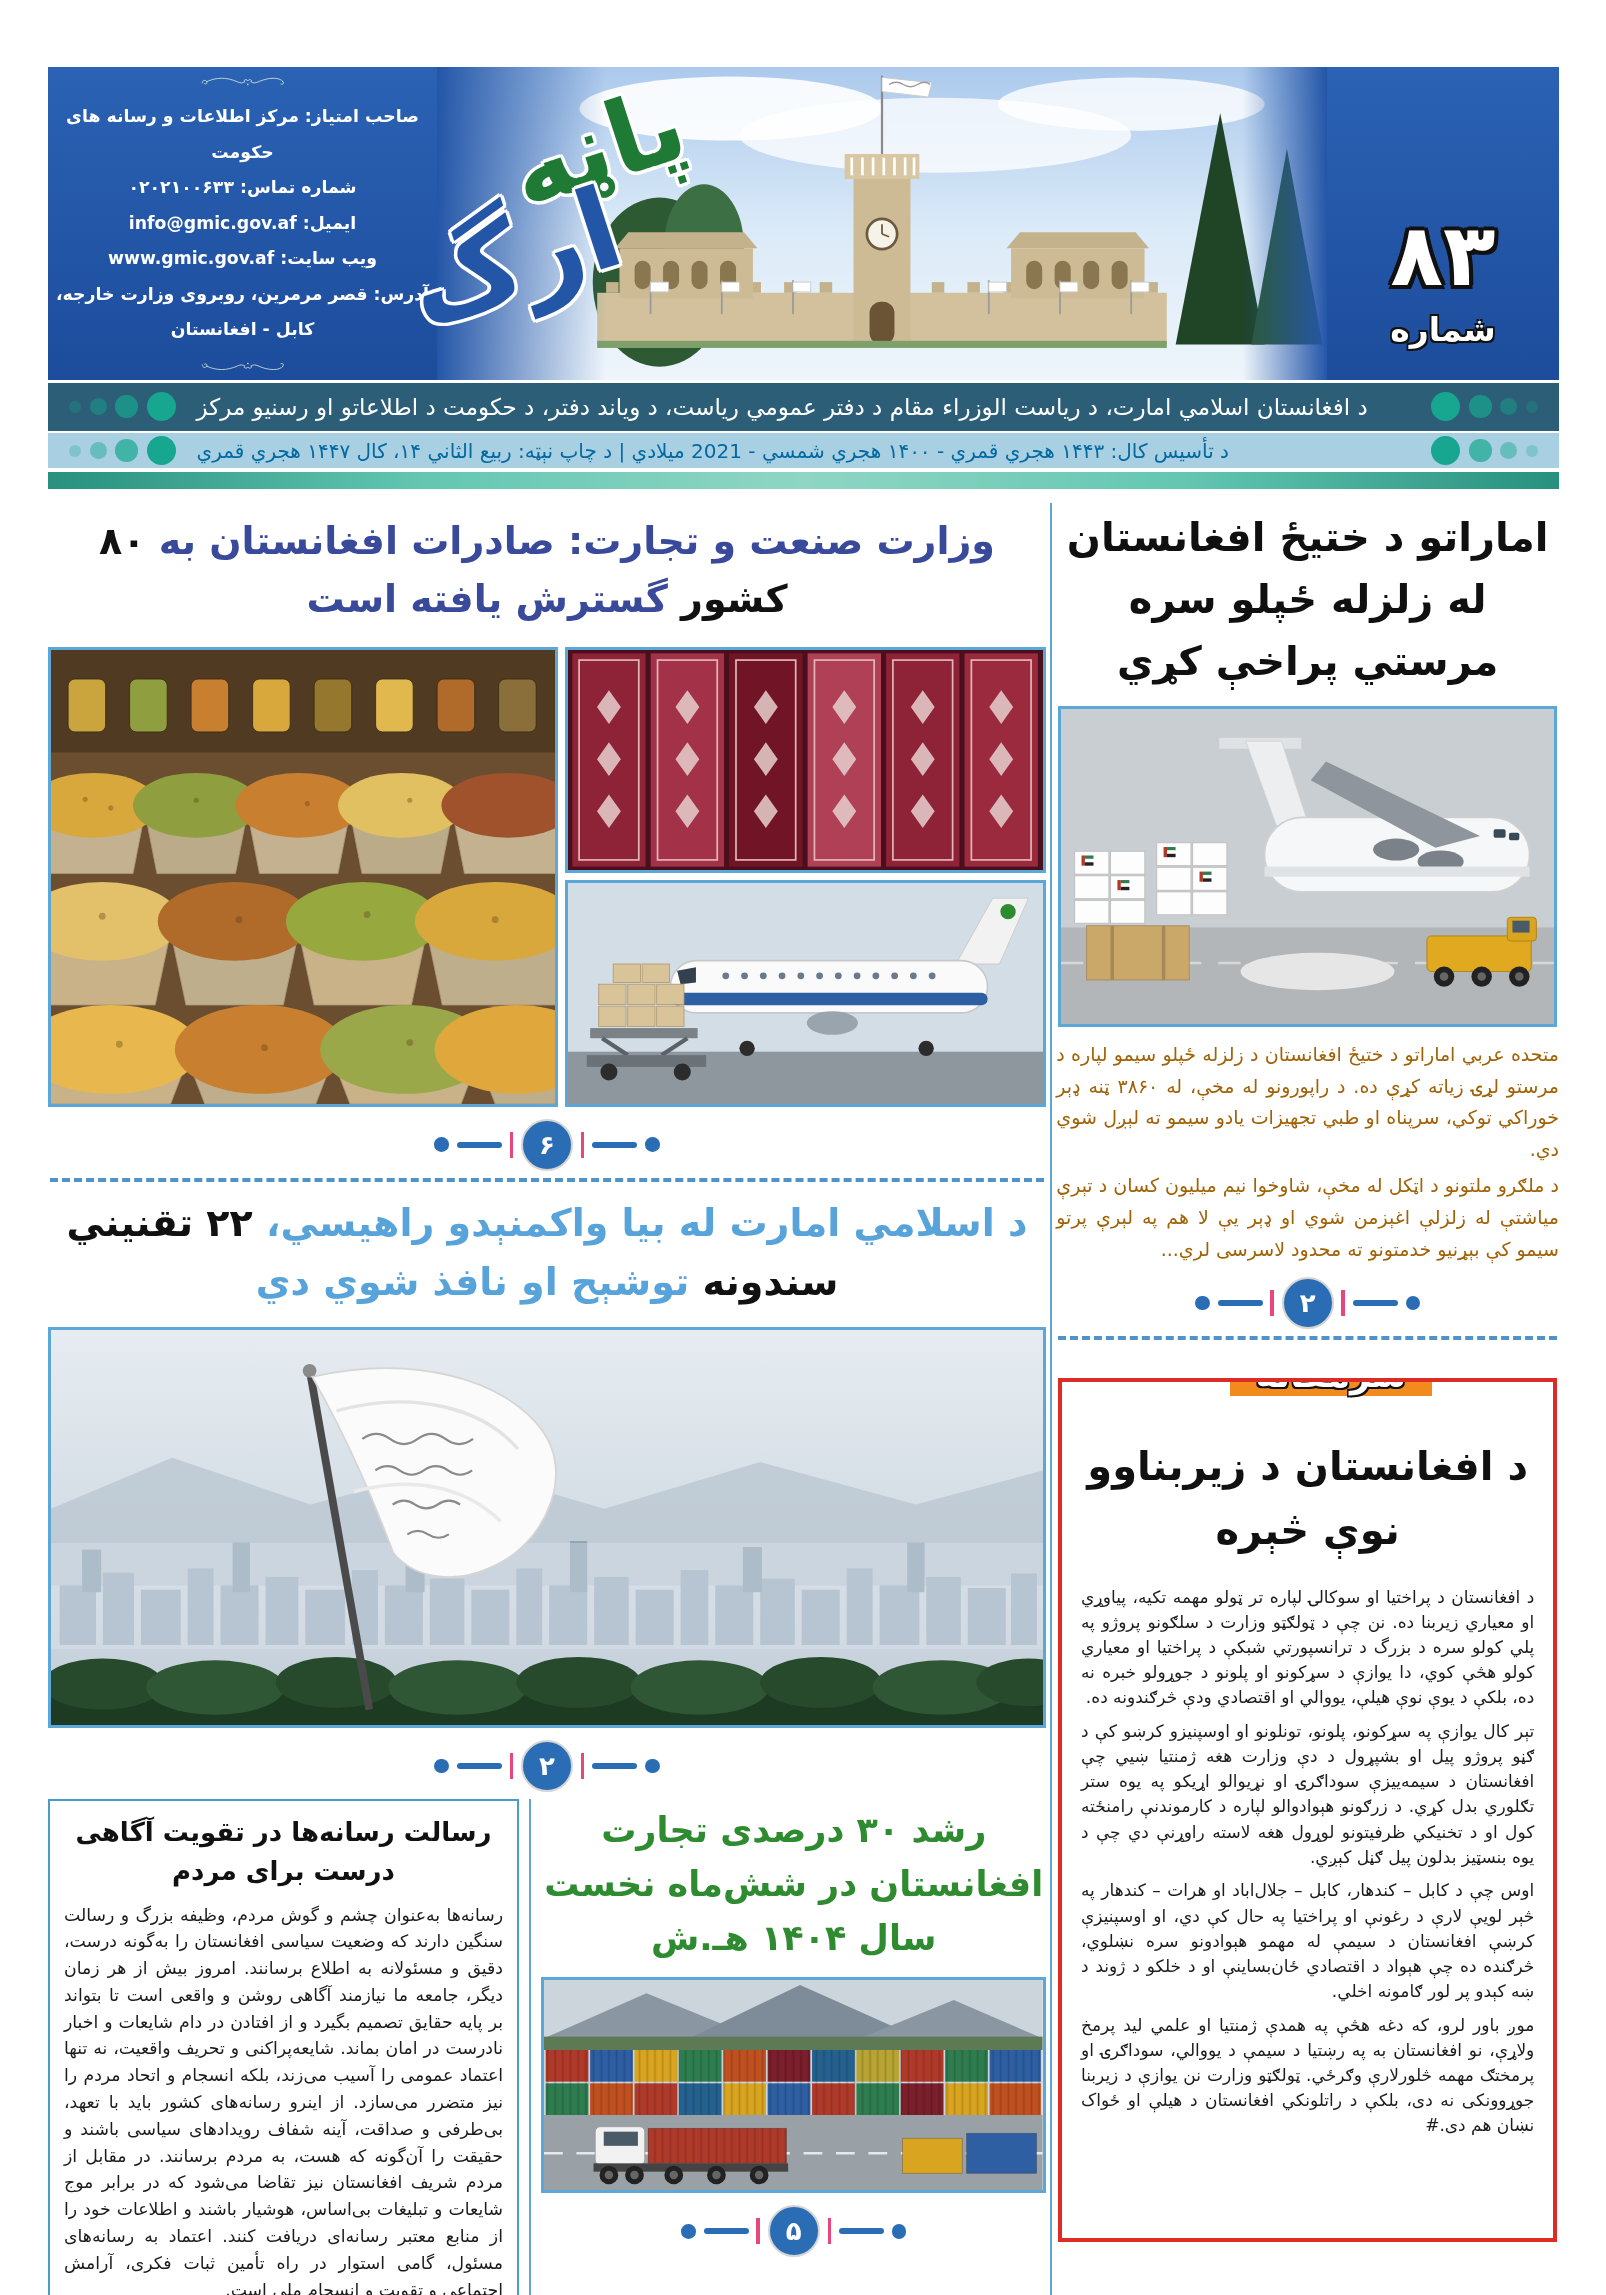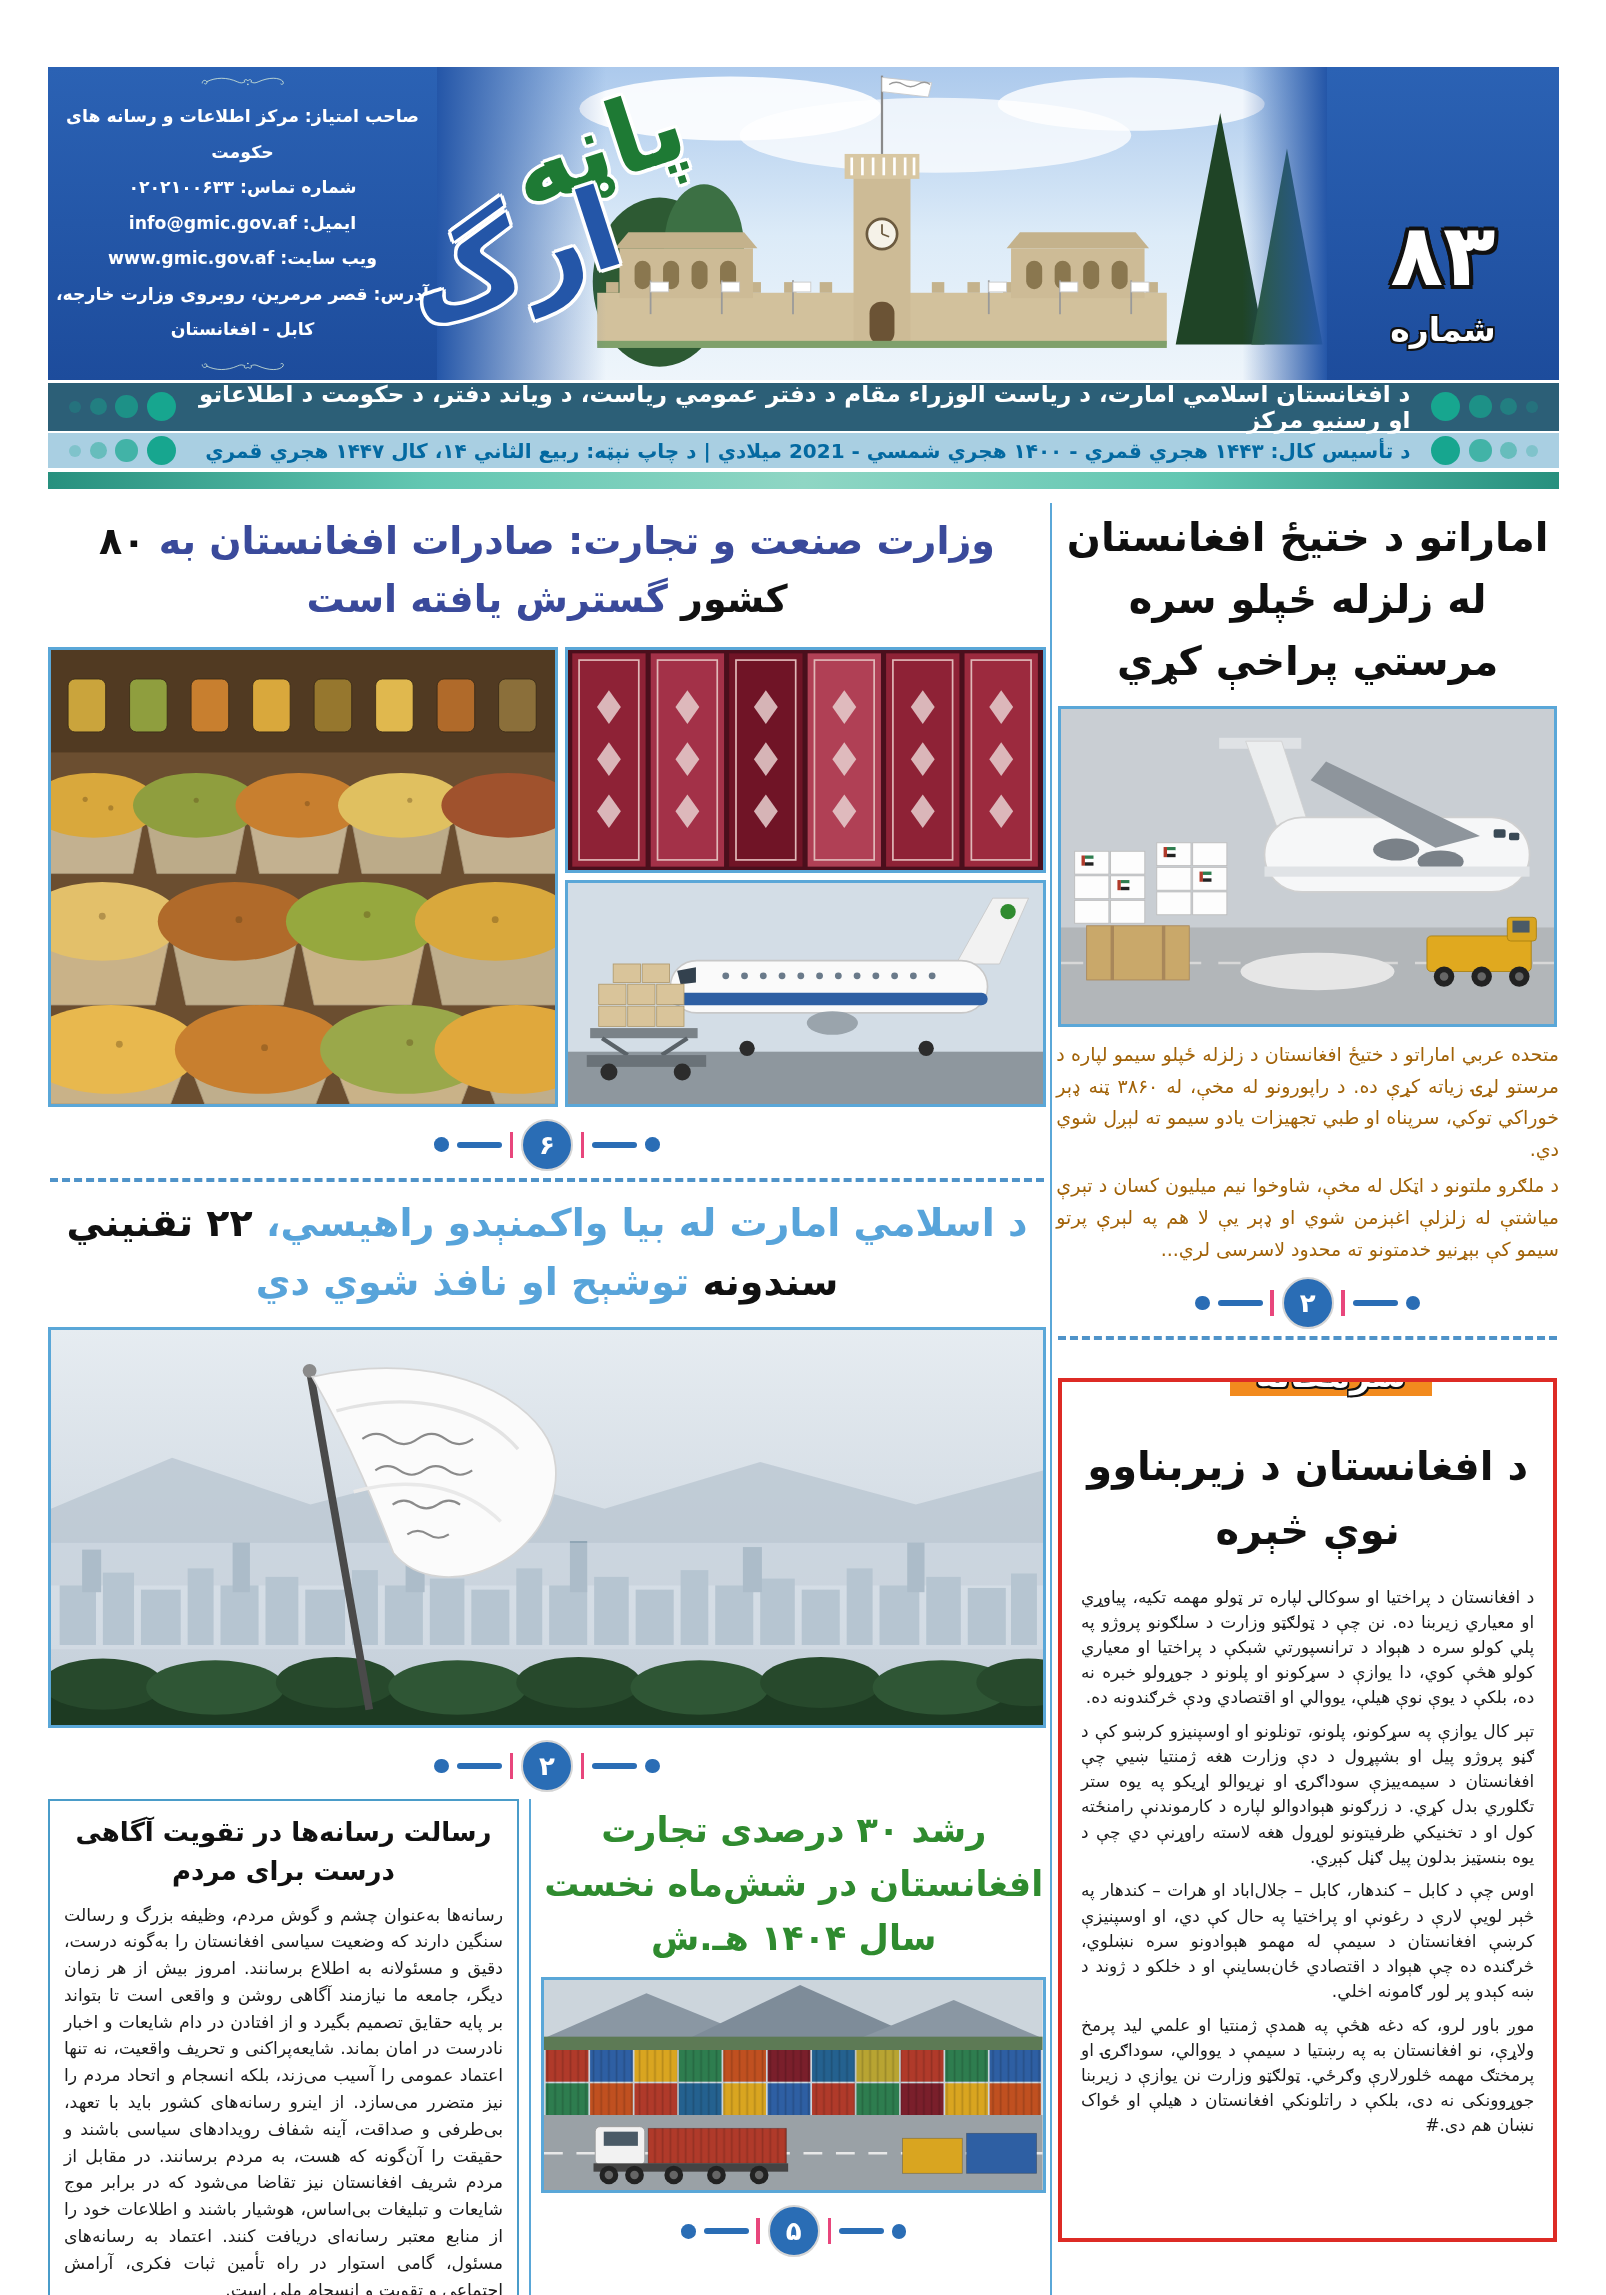--- a/index.html
+++ b/index.html
@@ -22,21 +22,21 @@
   .mh-right{width:232px;display:flex;flex-direction:column;justify-content:flex-end;align-items:center;padding-bottom:31px;}
   .issue-number{font-size:86px;font-weight:bold;color:#fff;line-height:1;
     text-shadow:-3.5px -3.5px 0 #111,3.5px -3.5px 0 #111,-3.5px 3.5px 0 #111,3.5px 3.5px 0 #111,0 -4.3px 0 #111,0 4.3px 0 #111,-4.3px 0 0 #111,4.3px 0 0 #111;}
   .issue-label{margin-top:12px;font-size:33px;font-weight:bold;color:#fff;direction:rtl;
     text-shadow:-1.7px -1.7px 0 #111,1.7px -1.7px 0 #111,-1.7px 1.7px 0 #111,1.7px 1.7px 0 #111;}
 
   
   .banner{display:flex;align-items:center;margin-top:2.6px;}
   .banner-dark{height:48px;background:#2c5f77;}
   .banner-light{height:35px;background:#a9cfe2;}
-  .banner-text{flex:1;text-align:right;font-weight:bold;direction:rtl;}
+  .banner-text{flex:1;text-align:left;font-weight:normal;direction:rtl;}
   .banner-dark .banner-text{color:#fff;font-size:23px;}
   .banner-light .banner-text{color:#0369a1;font-size:20px;}
   .dots{display:flex;align-items:center;gap:8.6px;padding:0 21px;}
   .dots span{border-radius:50%;display:block;}
   .d1{width:29px;height:29px;background:#17a68f;}
   .d2{width:22.5px;height:22.5px;background:rgba(23,166,143,.7);}
   .d3{width:17.3px;height:17.3px;background:rgba(23,166,143,.45);}
   .d4{width:12px;height:12px;background:rgba(23,166,143,.28);}
   .dots-left{flex-direction:row;}
   .dots-right{flex-direction:row-reverse;}
@@ -723,21 +723,21 @@
         <span class="pm-line"></span>
         <span class="pm-dot"></span>
       </div>
 
       <hr class="dashed">
 
       <div class="editorial">
         <div class="ed-tag">سرمقاله</div>
         <div class="ed-title">د افغانستان د زيربناوو نوې څېره</div>
         <div class="ed-body">
-          <p>د افغانستان د پراختيا او سوکالۍ لپاره تر ټولو مهمه تکيه، پياوړي او معياري زيربنا ده. نن چې د ټولګټو وزارت د سلګونو پروژو په پلي کولو سره د هېواد د ترانسپورتي شبکې د پراختيا او معياري کولو هڅې کوي، دا يوازې د سړکونو او پلونو د جوړولو خبره نه ده، بلکې د يوې نوې هيلې، يووالي او اقتصادي ودې څرګندونه ده.</p>
+          <p>د افغانستان د پراختيا او سوکالۍ لپاره تر ټولو مهمه تکيه، پياوړي او معياري زيربنا ده. نن چې د ټولګټو وزارت د سلګونو پروژو په پلي کولو سره د بزرگ د ترانسپورتي شبکې د پراختيا او معياري کولو هڅې کوي، دا يوازې د سړکونو او پلونو د جوړولو خبره نه ده، بلکې د يوې نوې هيلې، يووالي او اقتصادي ودې څرګندونه ده.</p>
           <p>تېر کال يوازې په سړکونو، پلونو، تونلونو او اوسپنيزو کرښو کې د ګڼو پروژو پيل او بشپړول د دې وزارت هغه ژمنتيا ښيي چې افغانستان د سيمه‌ييزې سوداګرۍ او نړيوالو اړيکو په يوه ستر تګلوري بدل کړي. د زرګونو هېوادوالو لپاره د کارموندنې رامنځته کول او د تخنيکي ظرفيتونو لوړول هغه لاسته راوړنې دي چې د يوه بنسټيز بدلون پيل ګڼل کېږي.</p>
           <p>اوس چې د کابل – کندهار، کابل – جلال‌اباد او هرات – کندهار په څېر لويې لارې د رغونې او پراختيا په حال کې دي، او اوسپنيزې کرښې افغانستان د سيمې له مهمو هېوادونو سره نښلوي، څرګنده ده چې هېواد د اقتصادي ځان‌بساينې او د خلکو د ژوند د ښه کېدو پر لور ګامونه اخلي.</p>
           <p>موږ باور لرو، که دغه هڅې په همدې ژمنتيا او علمي ليد پرمخ ولاړې، نو افغانستان به په رښتيا د سيمې د يووالي، سوداګرۍ او پرمختګ مهمه څلورلارې وګرځي. ټولګټو وزارت نن يوازې د زيربنا جوړوونکی نه دی، بلکې د راتلونکي افغانستان د هيلې او ځواک نښان هم دی.#</p>
         </div>
       </div>
     </div>
 
   </div>
  </div>
 </div>

